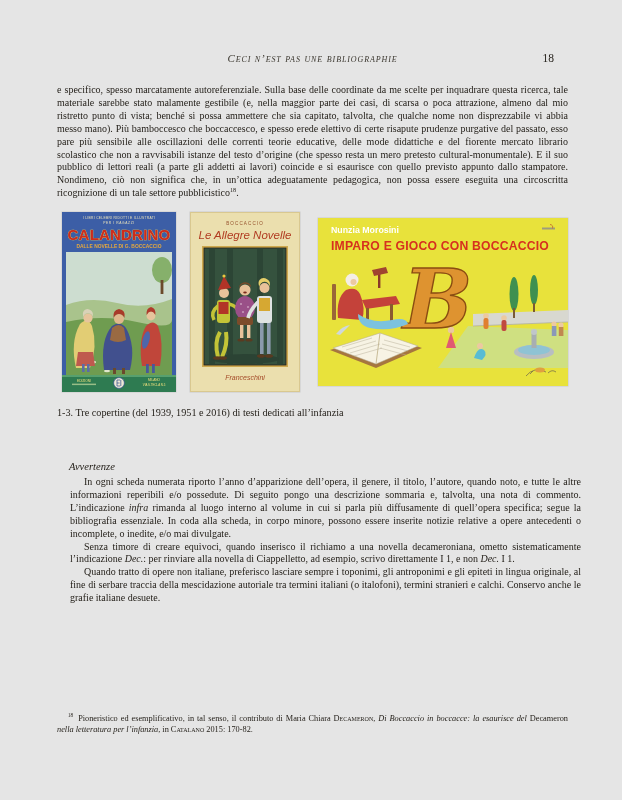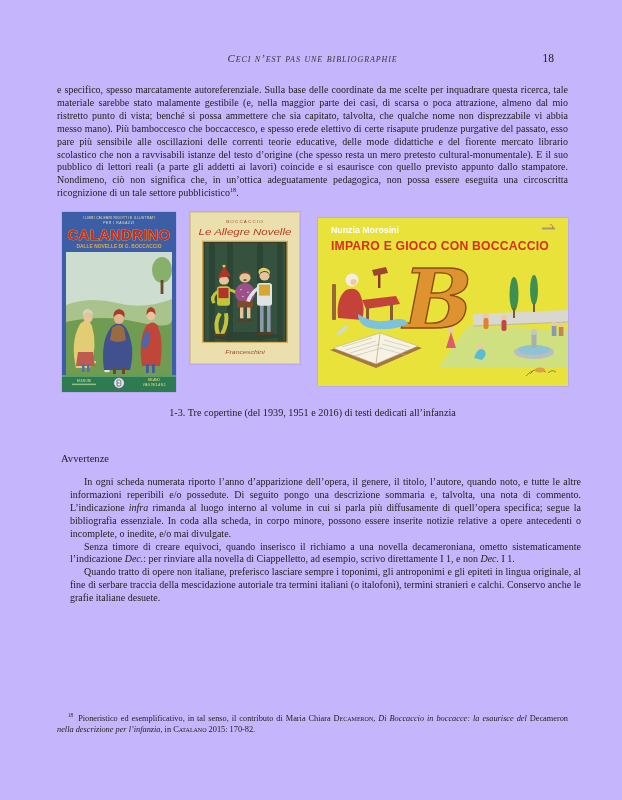--- a/index.html
+++ b/index.html
@@ -1,18 +1,18 @@
 <!DOCTYPE html>
 <html><head>
 <meta charset="utf-8">
 <style>
   html,body { margin:0; padding:0; }
   .page {
     position:relative; width:622px; height:800px;
-    background:#c4b5fd; color:#26221c;
+    background:#e5e5e5; color:#26221c;
     font-family:"Liberation Serif", serif;
     overflow:hidden;
   }
   
   .running-head { position:absolute; top:52px; left:57px; right:54px; height:16px; }
   .rh-title {
     position:absolute; left:0; right:0; text-align:center;
     font-style:italic; font-variant:small-caps; letter-spacing:0.9px;
     font-size:11px; color:#3a362e;
   }
@@ -24,29 +24,29 @@
   .it { font-style:italic; }
   .sc { font-variant:small-caps; }
   sup { font-size:0.62em; vertical-align:super; line-height:0; }
 
   .intro-wrap { position:absolute; top:84px; left:57px; width:511px; }
 
   
   .covers { position:absolute; top:212px; left:62px; width:506px; height:196px; }
   .cover { position:absolute; box-shadow:0 0 0 0.5px rgba(0,0,0,0.12); }
   .c1 { left:0; top:0; width:114px; height:180px; }
-  .c2 { left:128px; top:0; width:110px; height:152px; }
+  .c2 { left:128px; top:0; width:110px; height:180px; }
   .c3 { left:256px; top:6px; width:250px; height:168px; }
   .cover svg { display:block; width:100%; height:100%; }
   .cover svg text { font-family:"Liberation Sans", sans-serif; }
   .script-text { font-family:"DejaVu Serif", serif; font-style:italic; }
 
-  .caption { position:absolute; top:407px; left:57px; width:511px; text-align:center; font-size:10.2px; }
-
-  .avv-head { position:absolute; top:449px; left:57px; margin:4px; font-weight:normal; font-size:10.6px; }
+  .caption { position:absolute; top:407px; left:57px; width:511px; font-size:10.2px; }
+
+  .avv-head { position:absolute; top:449px; left:57px; margin:12px; font-weight:normal; font-style:italic; font-size:10.6px; }
   .avv-body { position:absolute; top:476px; left:70px; width:511px; }
 
   .footnote { position:absolute; top:714px; left:57px; width:511px; font-size:8.3px; line-height:10.7px; text-align:justify; }
   .footnote p { margin:0; text-indent:11px; }
   .footnote sup { margin-right:5px; }
 </style>
 </head>
 <body>
 
 <div class="page">
@@ -255,16 +255,16 @@
   <div class="caption">1-3. Tre copertine (del 1939, 1951 e 2016) di testi dedicati all’infanzia</div>
 
   <h3 class="avv-head">Avvertenze</h3>
   <div class="avv-body">
     <p class="body-text indent"><span>In ogni scheda numerata riporto l’anno d’apparizione dell’opera, il genere, il titolo, l’autore, quando noto, e tutte le altre informazioni reperibili e/o possedute. Di seguito pongo una descrizione sommaria e, talvolta, una nota di commento. L’indicazione </span><span class="it">infra</span><span> rimanda al luogo interno al volume in cui si parla più diffusamente di quell’opera specifica; segue la bibliografia essenziale. In coda alla scheda, in corpo minore, possono essere inserite notizie relative a opere antecedenti o incomplete, o inedite, e/o mai divulgate.</span></p>
     <p class="body-text indent"><span>Senza timore di creare equivoci, quando inserisco il richiamo a una novella decameroniana, ometto sistematicamente l’indicazione </span><span class="it">Dec.</span><span>: per rinviare alla novella di Ciappelletto, ad esempio, scrivo direttamente I 1, e non </span><span class="it">Dec.</span><span> I 1.</span></p>
     <p class="body-text indent"><span>Quando tratto di opere non italiane, preferisco lasciare sempre i toponimi, gli antroponimi e gli epiteti in lingua originale, al fine di serbare traccia della mescidazione autoriale tra termini italiani (o italofoni), termini stranieri e calchi. Conservo anche le grafie italiane desuete.</span></p>
   </div>
 
   <div class="footnote">
-    <p><sup>18</sup><span><span>Pioneristico ed esemplificativo, in tal senso, il contributo di Maria Chiara </span><span class="sc">Decameron</span><span>, </span><span class="it">Di Boccaccio in boccacce: la esaurisce del </span><span>Decameron</span><span class="it"> nella descrizione per l’infanzia</span><span>, in </span><span class="sc">Catalano</span><span> 2015: 170-82.</span></span></p>
+    <p><sup>18</sup><span><span>Pioneristico ed esemplificativo, in tal senso, il contributo di Maria Chiara </span><span class="sc">Decameron</span><span>, </span><span class="it">Di Boccaccio in boccacce: la esaurisce del </span><span>Decameron</span><span class="it"> nella letteratura per l’infanzia</span><span>, in </span><span class="sc">Catalano</span><span> 2015: 170-82.</span></span></p>
   </div>
 
 </div>
 
 </body></html>

